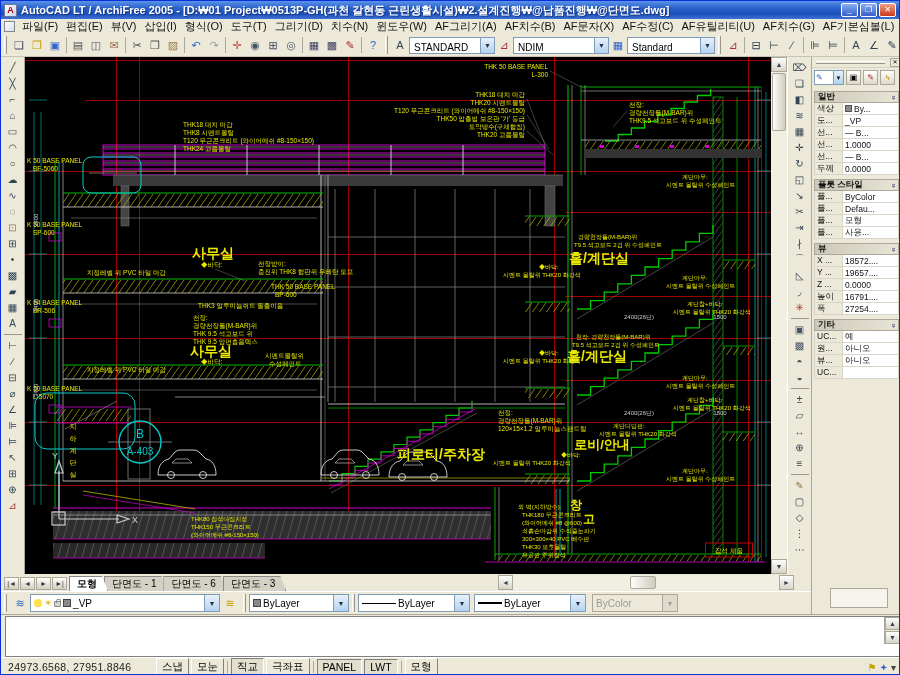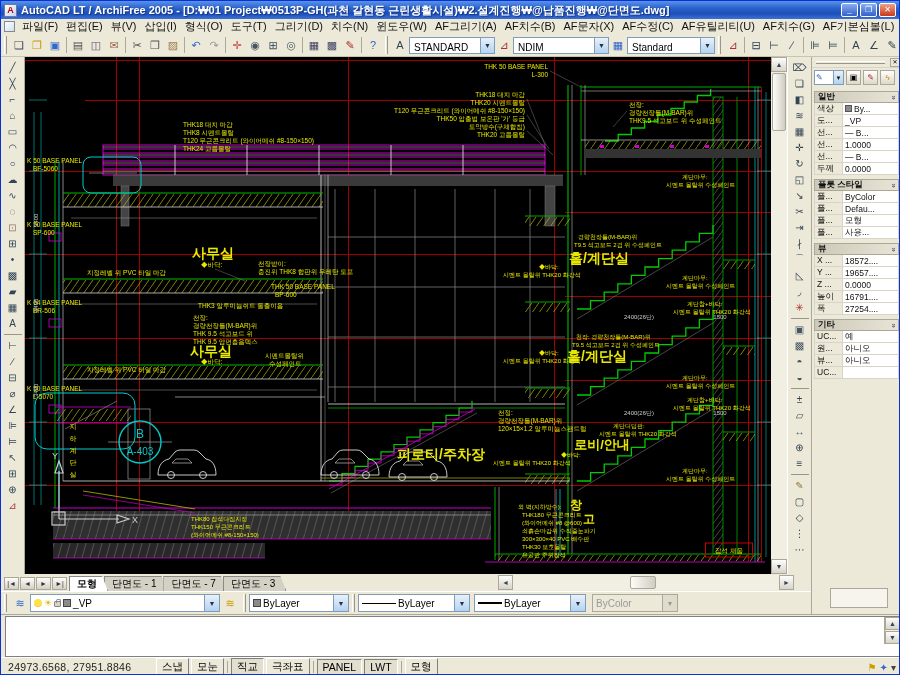--- a/index.html
+++ b/index.html
@@ -787,21 +787,21 @@
   <div class="tabrow">
     <span class="tab-nav" id="tab-nav">
         <button class="tnav">|◄</button>
         <button class="tnav">◄</button>
         <button class="tnav">►</button>
         <button class="tnav">►|</button>
       </span>
     <span id="tabs" style="display:flex;align-items:flex-end;">
         <span class="tab active">모형</span>
         <span class="tab">단면도 - 1</span>
-        <span class="tab">단면도 - 7</span>
+        <span class="tab">단면도 - 6</span>
         <span class="tab">단면도 - 3</span>
       </span>
     <div class="hscroll">
       <span class="sb-btn" style="left:0;top:0;width:15px;height:15px;">◄</span>
       <span class="sb-thumb" style="left:132px;top:1px;width:26px;height:13px;"></span>
       <span class="sb-btn" style="right:0;top:0;width:15px;height:15px;">►</span>
     </div>
   </div>
 
   <div class="layerrow">

